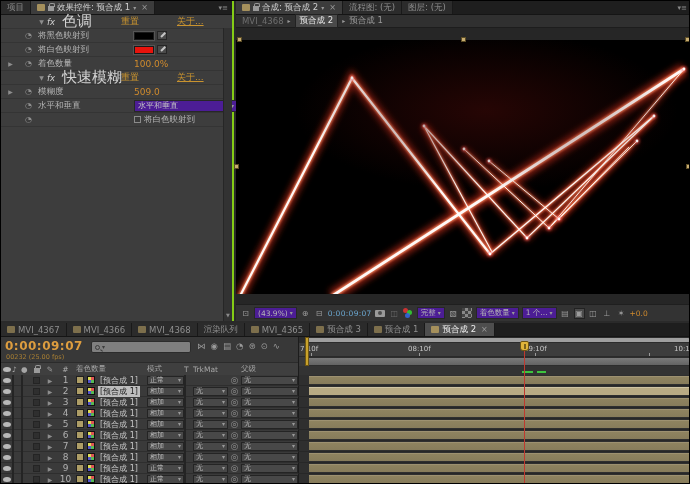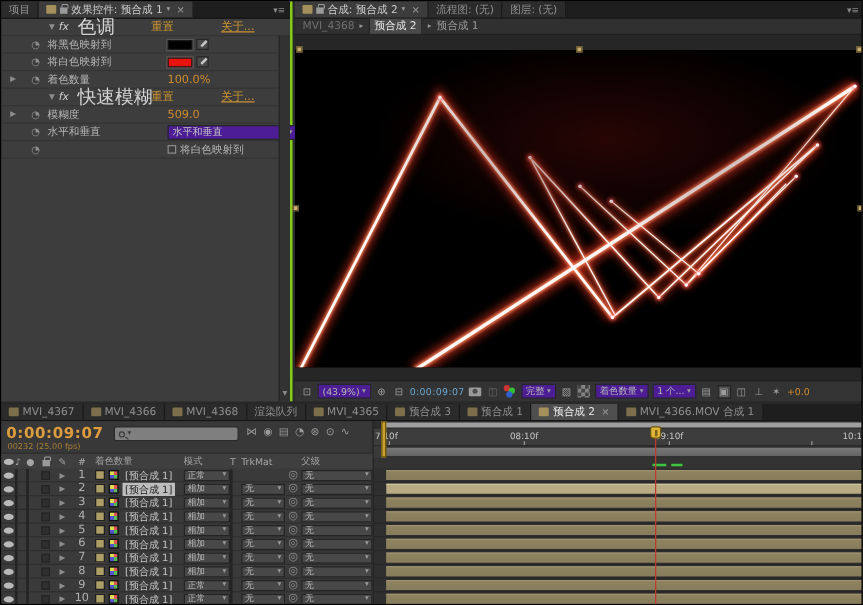--- a/index.html
+++ b/index.html
@@ -408,24 +408,20 @@
         </div>
         <div class="tab">
           <span class="ficon dim"></span>
           <span>预合成 1</span>
         </div>
         <div class="tab hl">
           <span class="ficon"></span>
           <span>预合成 2</span>
           <span class="x">×</span>
         </div>
-        <div class="tab">
-          <span class="ficon dim"></span>
-          <span>MVI_4366.MOV 合成 1</span>
-        </div>
       </div>
     <div class="tl-head">
       <div class="tl-head-left">
         <div class="timebig">0:00:09:07</div>
         <div class="timesub">00232 (25.00 fps)</div>
         <div class="searchbox">
           <span class="mag"></span>
           <span class="caret" style="color:#3c3c3c">▾</span>
         </div>
         <div class="tlicons">

